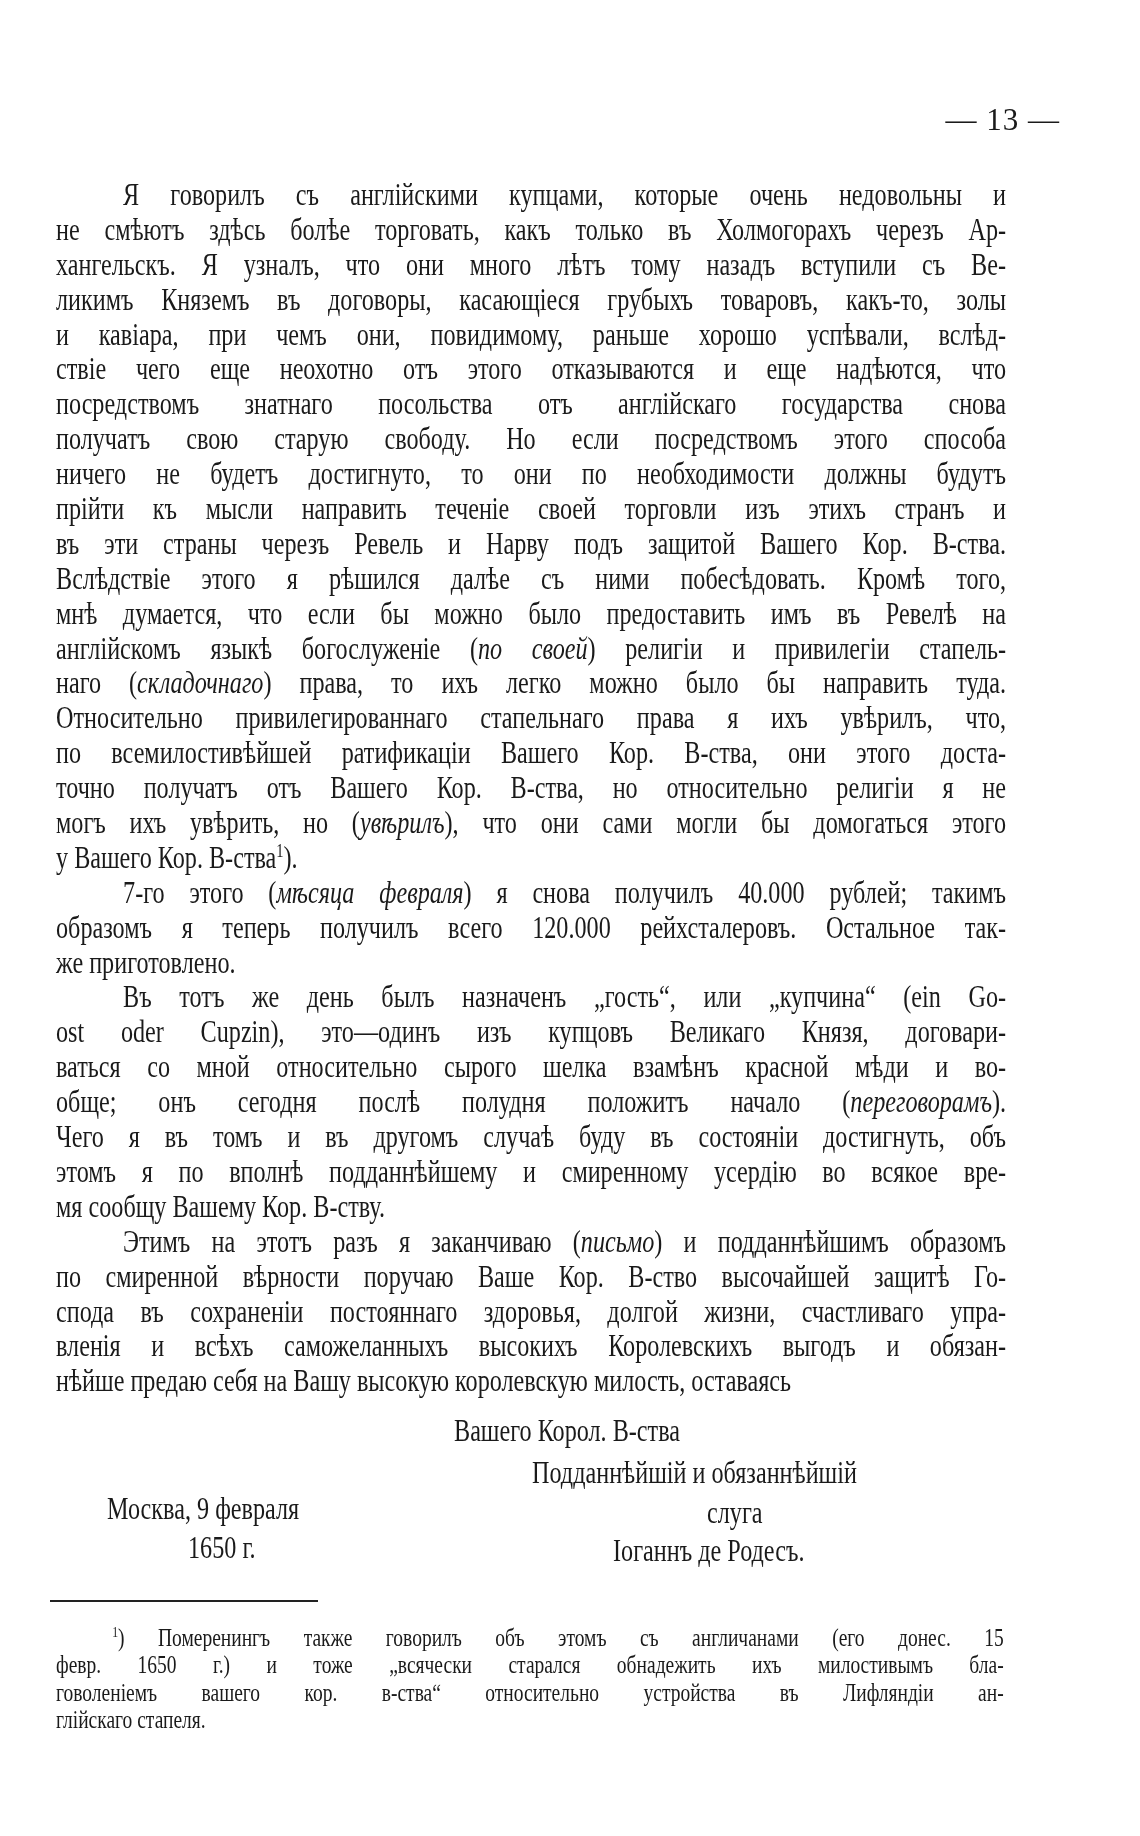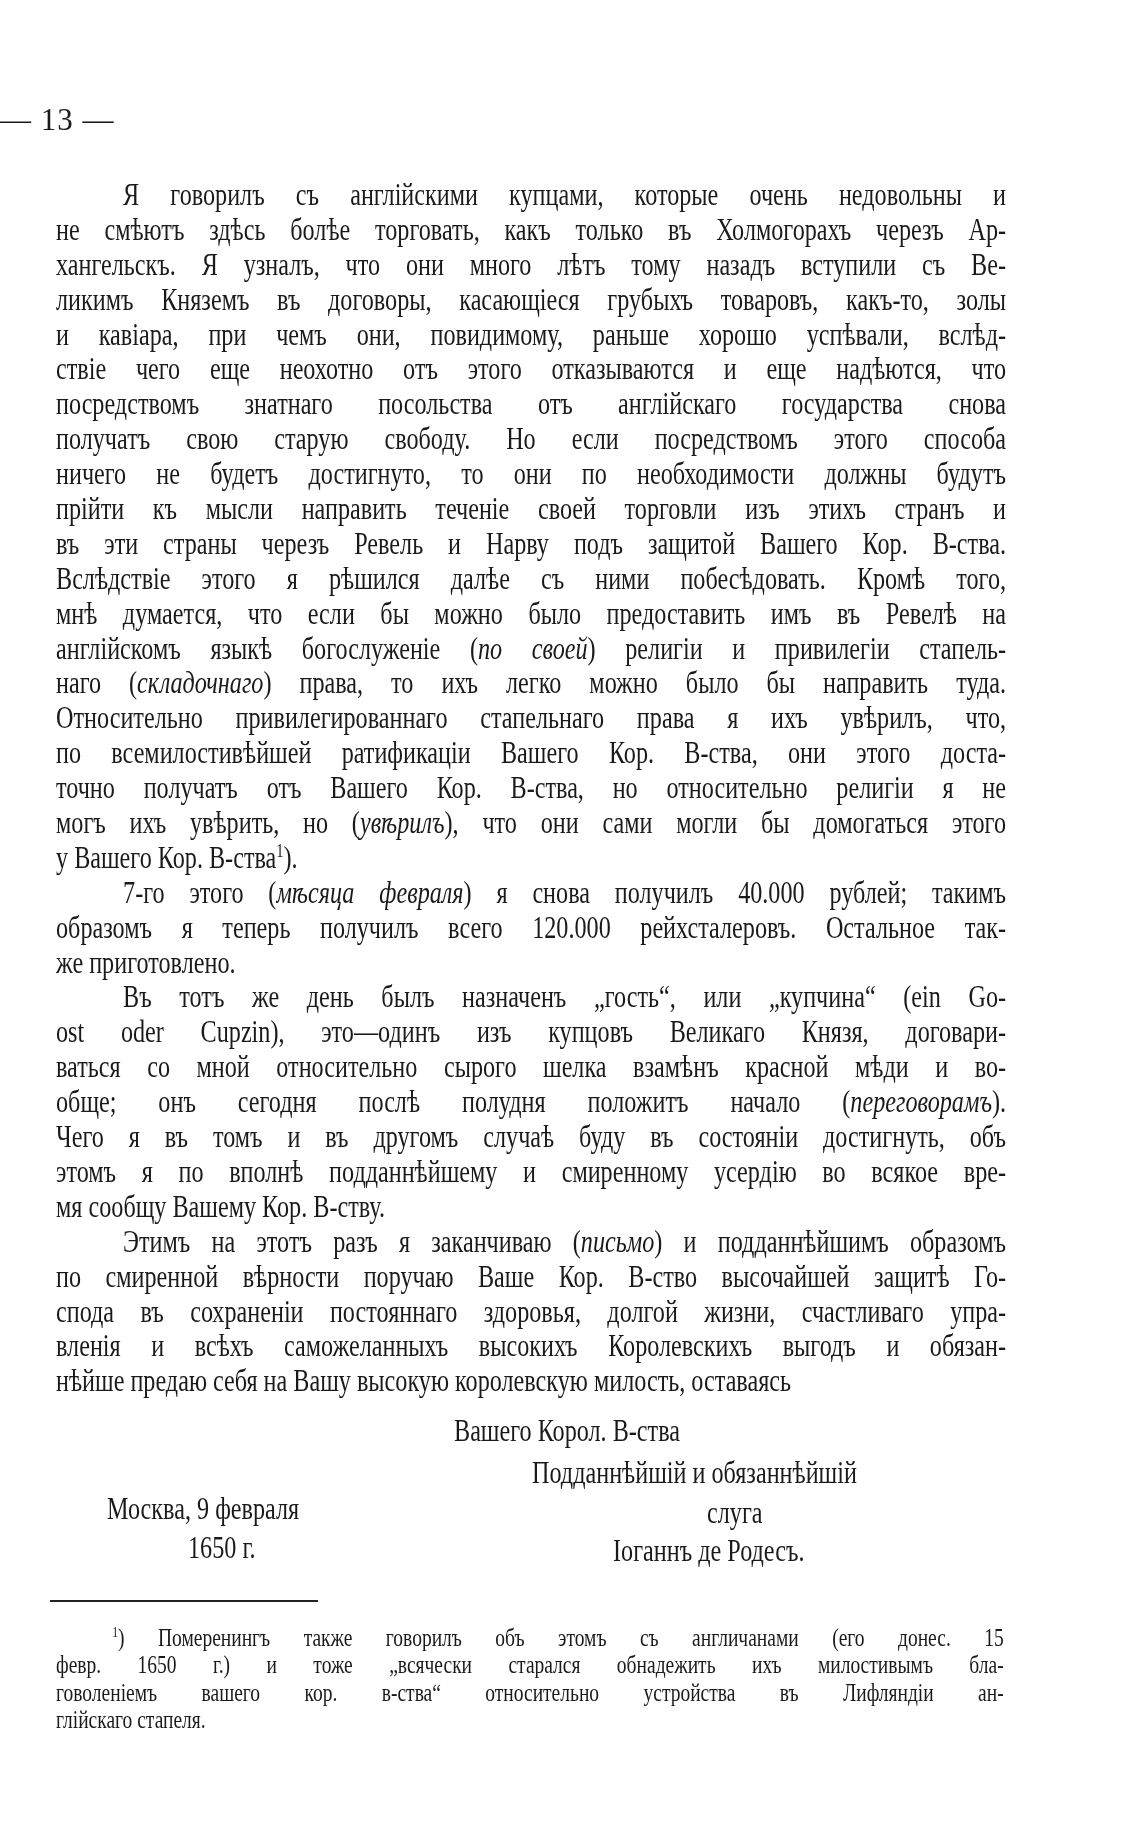--- a/index.html
+++ b/index.html
@@ -13,21 +13,21 @@
       position: relative;
       overflow: hidden;
       color: #1a1a1a;
       font-family: "Liberation Serif", "DejaVu Serif", serif;
     }
     .page-number {
       position: absolute;
       top: 100px;
       left: 0;
       width: 1060px;
-      text-align: left;
+      text-align: right;
       font-size: 31px;
       line-height: 40px;
       letter-spacing: 1px;
     }
     
     .col {
       position: absolute;
       left: 56px;
       transform-origin: 0 0;
     }

